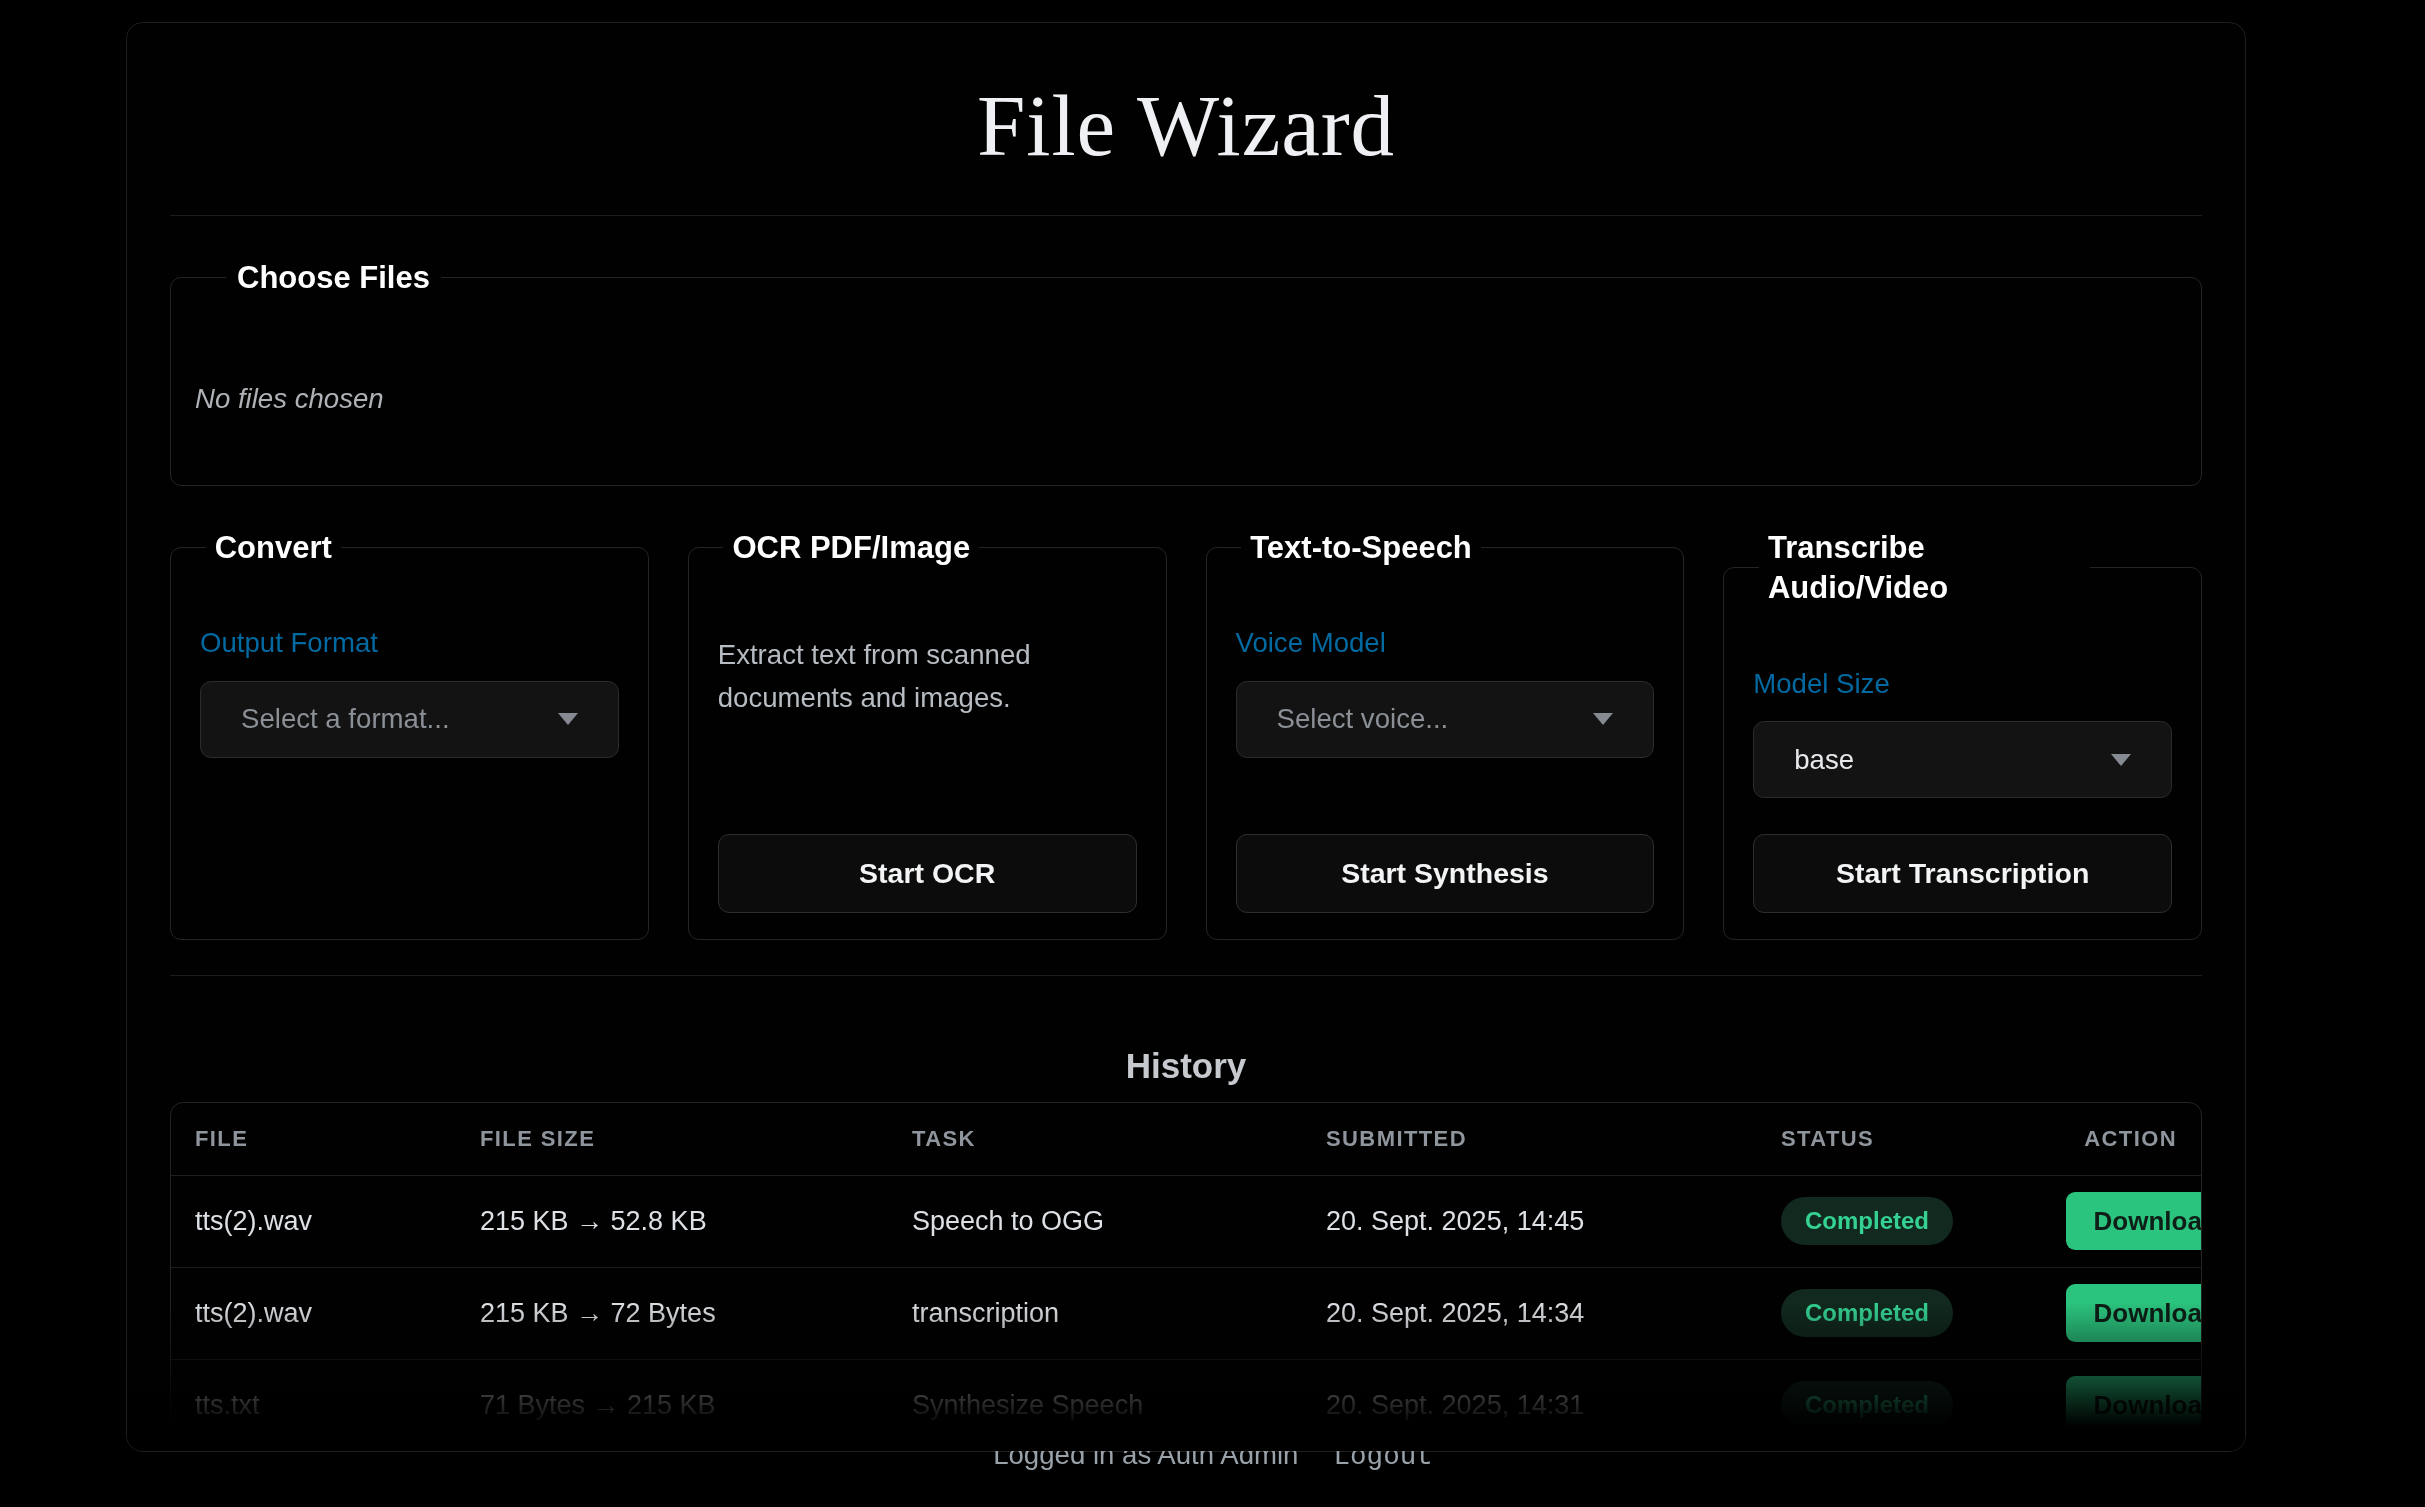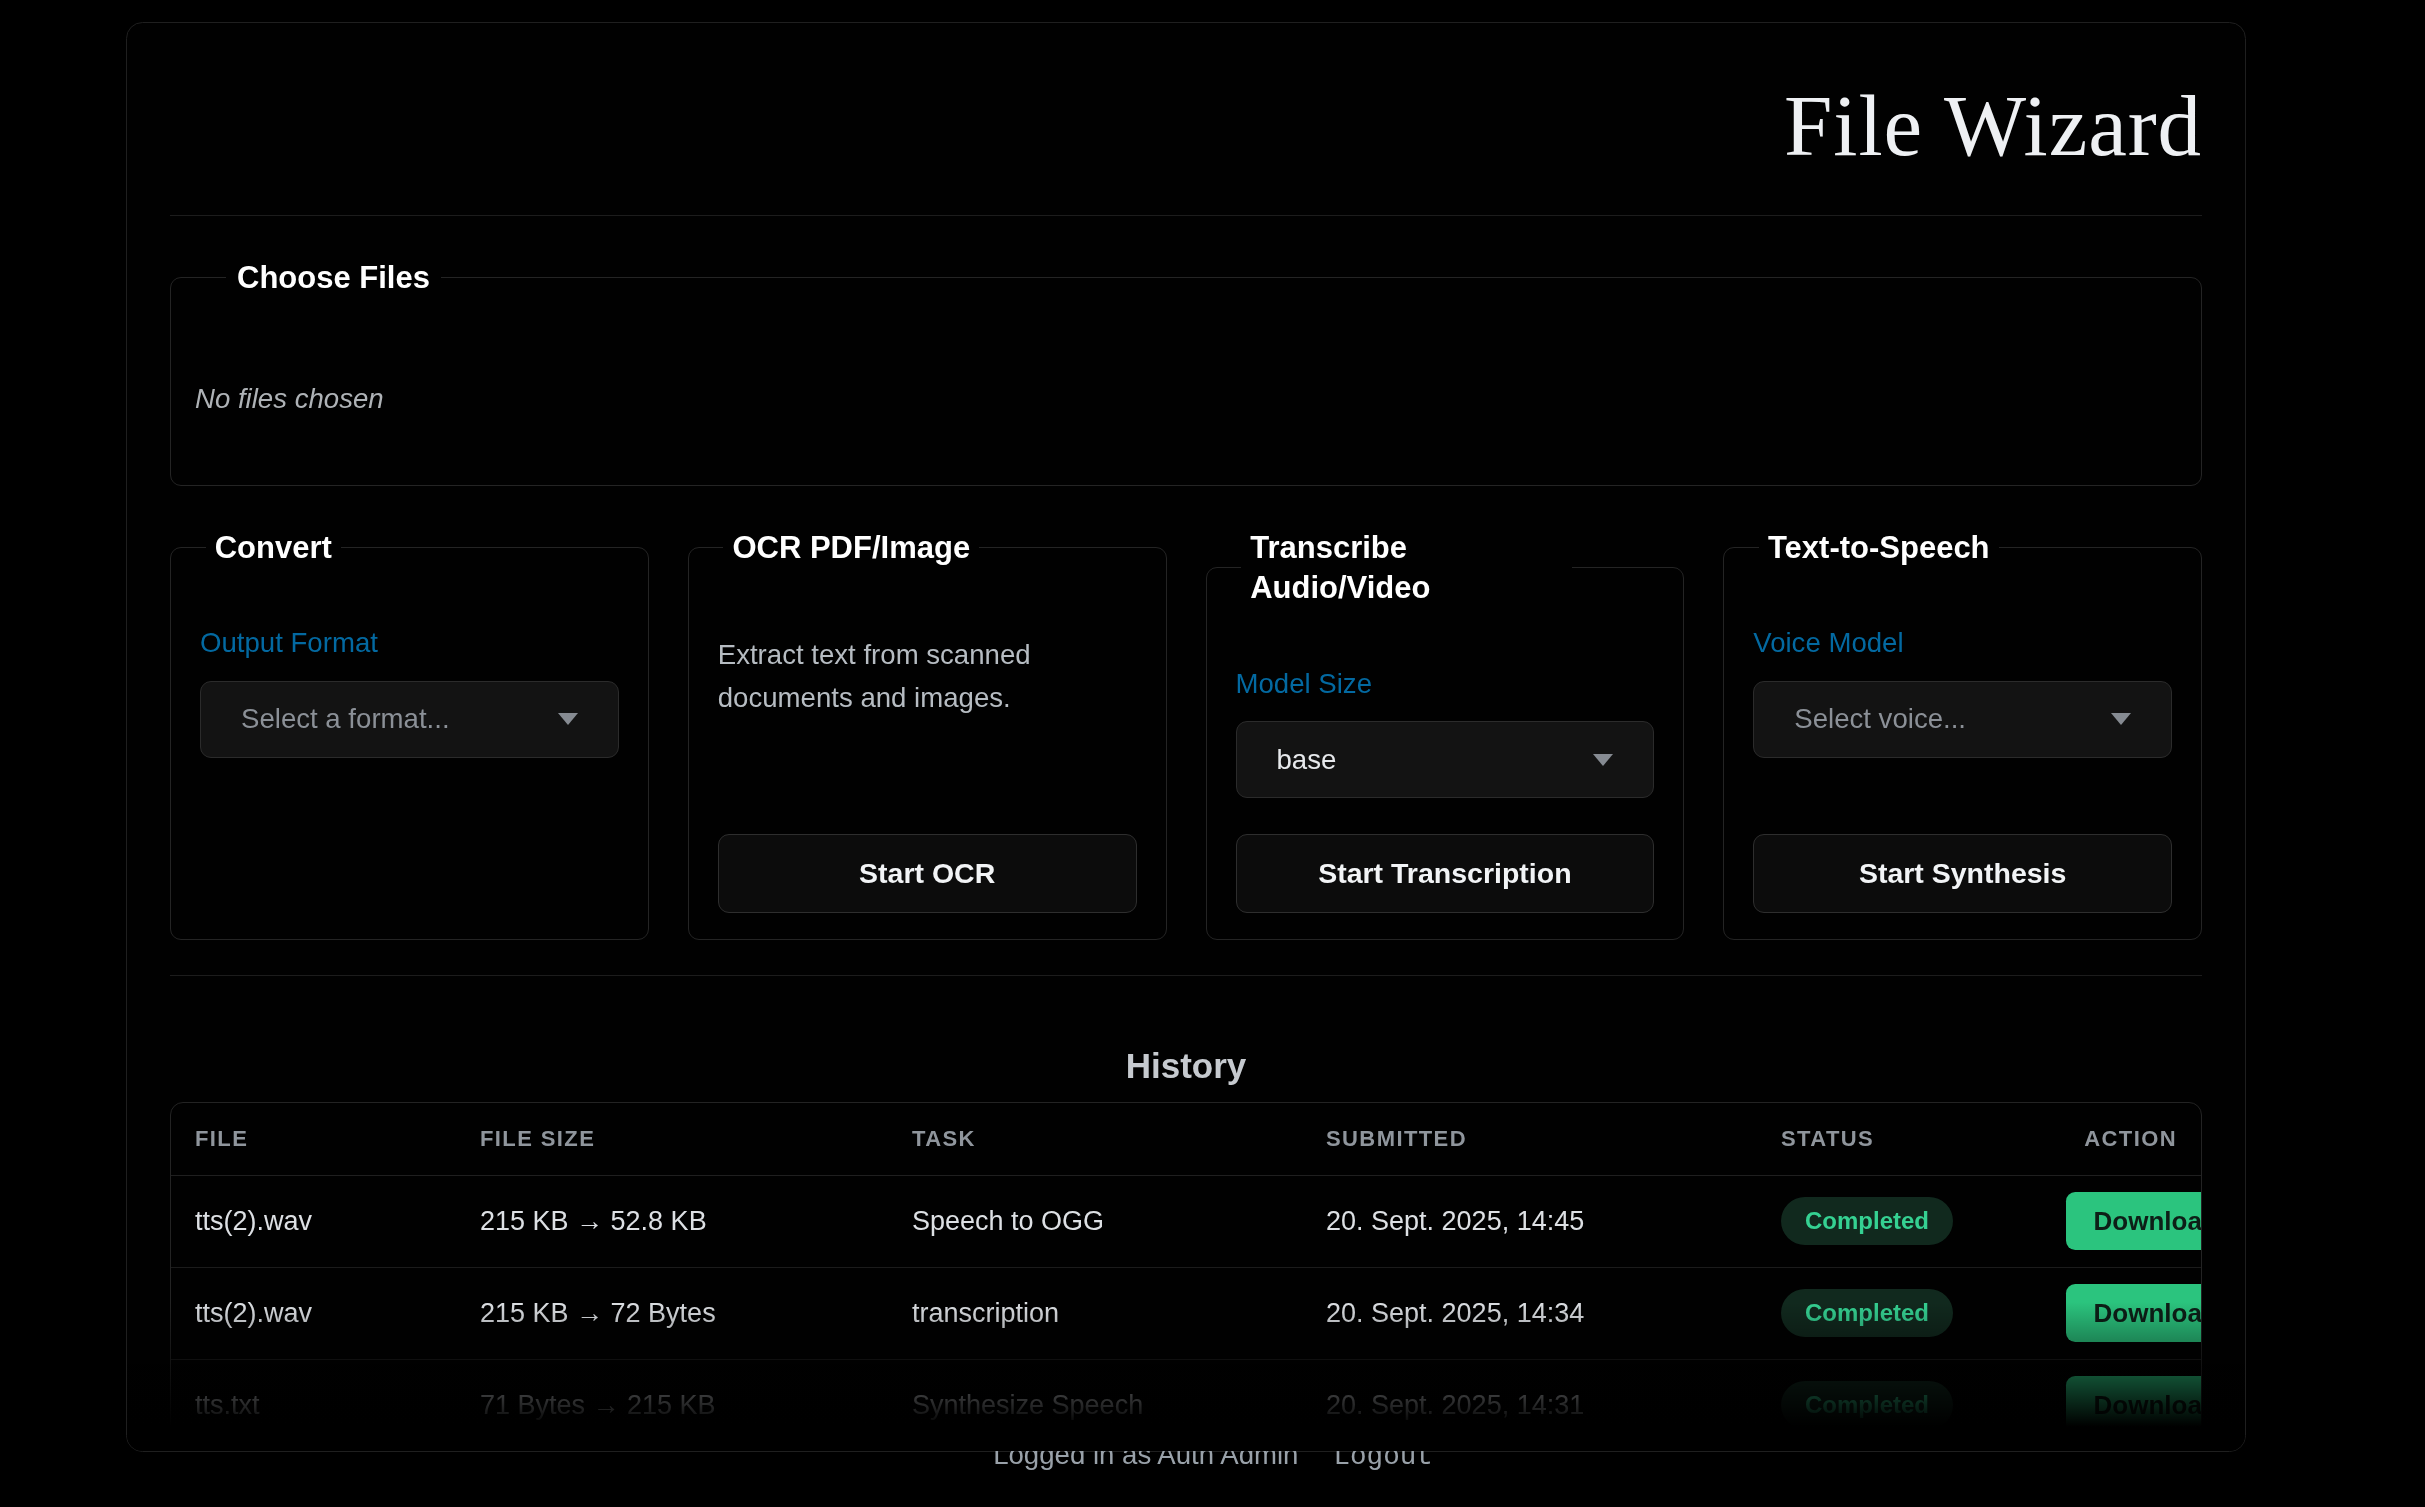--- a/index.html
+++ b/index.html
@@ -18,21 +18,21 @@
     height: 1430px;
     border: 0.9px solid #1f1f1f;
     border-radius: 16.5px;
     padding: 0 43px;
     overflow: hidden;
     background: #010101;
   }
 
   .app-title {
     margin-top: 55px;
-    text-align: right;
+    text-align: center;
     font-family: "Liberation Serif", serif;
     font-weight: 400;
     font-size: 87px;
     line-height: 1.1;
     color: #eef0f3;
     letter-spacing: 0.9px;
   }
 
   .divider { border: none; border-top: 0.9px solid #1c1c1c; }
   .divider-top { margin-top: 41px; }
@@ -237,37 +237,37 @@
       </div>
     </fieldset>
 
     <fieldset class="card">
       <legend>OCR PDF/Image</legend>
       <div class="card-desc">Extract text from scanned documents and images.</div>
       <button class="card-btn">Start OCR</button>
     </fieldset>
 
     <fieldset class="card">
+      <legend>Text-to-Speech</legend>
+      <div class="card-label">Voice Model</div>
+      <div class="select-box">
+        <span class="select-value placeholder">Select voice...</span>
+        <span class="chevron"></span>
+      </div>
+      <button class="card-btn">Start Synthesis</button>
+    </fieldset>
+
+    <fieldset class="card">
       <legend>Transcribe Audio/Video</legend>
       <div class="card-label">Model Size</div>
       <div class="select-box">
         <span class="select-value selected">base</span>
         <span class="chevron"></span>
       </div>
       <button class="card-btn">Start Transcription</button>
-    </fieldset>
-
-    <fieldset class="card">
-      <legend>Text-to-Speech</legend>
-      <div class="card-label">Voice Model</div>
-      <div class="select-box">
-        <span class="select-value placeholder">Select voice...</span>
-        <span class="chevron"></span>
-      </div>
-      <button class="card-btn">Start Synthesis</button>
     </fieldset>
 
   </div>
 
   <hr class="divider divider-mid">
 
   <h2 class="history-heading">History</h2>
 
   <div class="table-wrap">
     <table>

